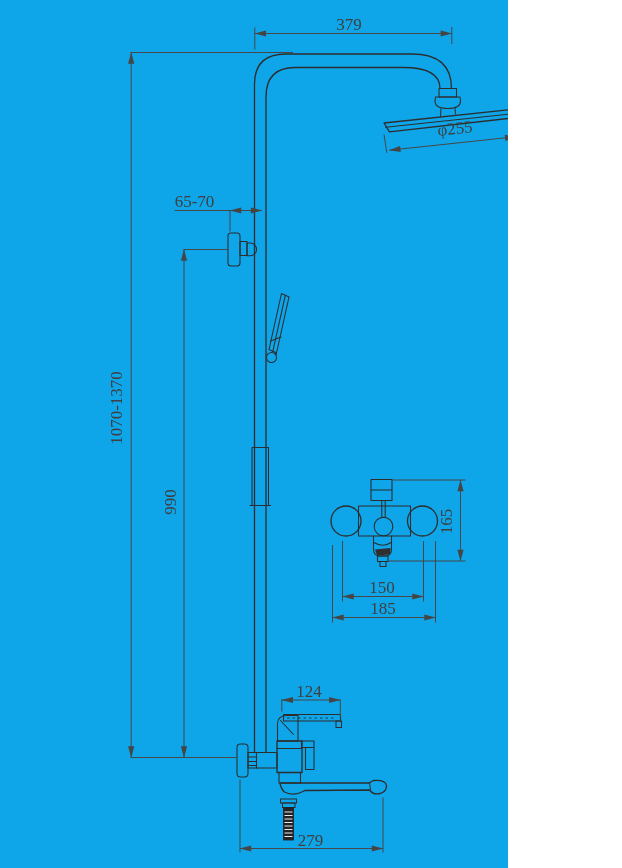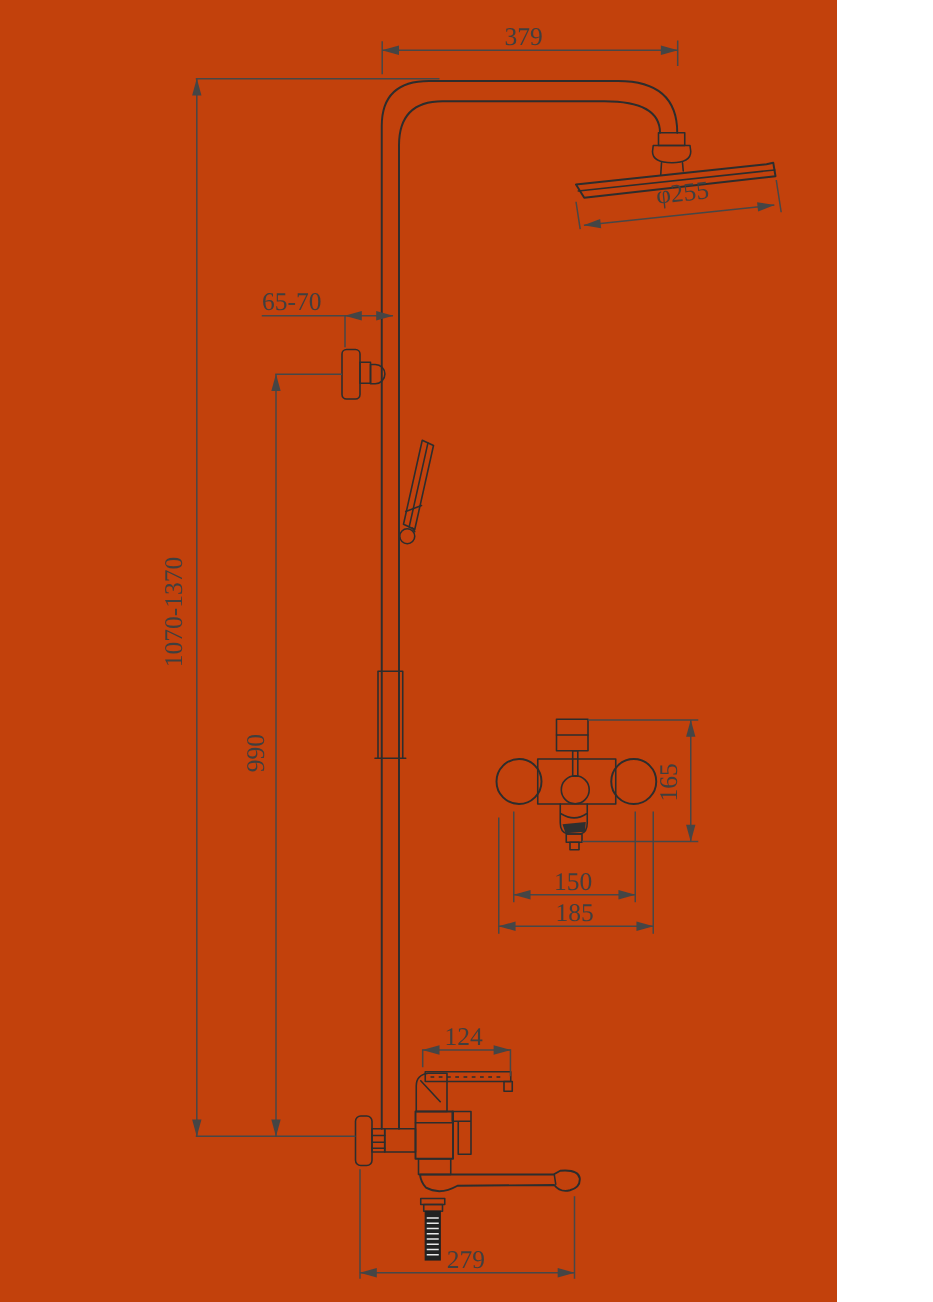--- a/index.html
+++ b/index.html
@@ -1,16 +1,16 @@
 <!DOCTYPE html>
 <html><head>
 <meta charset="utf-8">
 <style>
   html,body{margin:0;padding:0;background:#ffffff;}
-  .canvas{width:558px;height:868px;background:#c2410c;position:relative;overflow:hidden;}
+  .canvas{width:508px;height:868px;background:#0ea5e9;position:relative;overflow:hidden;}
   svg{display:block;}
   .ol{fill:none;stroke:#2d2d2d;stroke-width:1.3;stroke-linejoin:round;stroke-linecap:round;}
   .thin{stroke-width:1.05;}
   .dim{fill:none;stroke:#474747;stroke-width:1;stroke-linecap:butt;}
   .dash{stroke:#2d2d2d;stroke-width:.9;stroke-dasharray:2.5 3;}
   .dtxt{font-family:"Liberation Serif","DejaVu Serif",serif;font-size:17px;fill:#3f3f3f;}
   .darkfill{fill:#222222;stroke:#222222;stroke-width:.8;}
   .thread{stroke:#e9e9e9;stroke-width:1;}
   .band{fill:#2f2f2f;stroke:none;}
 </style>

